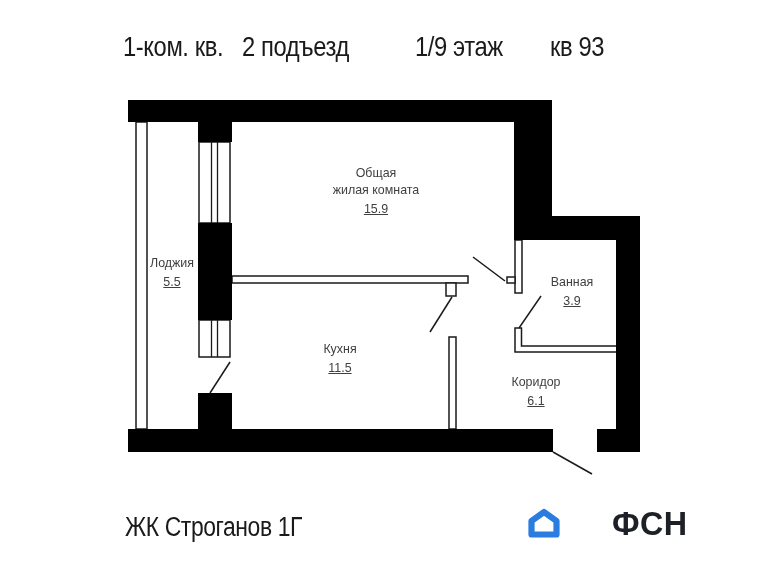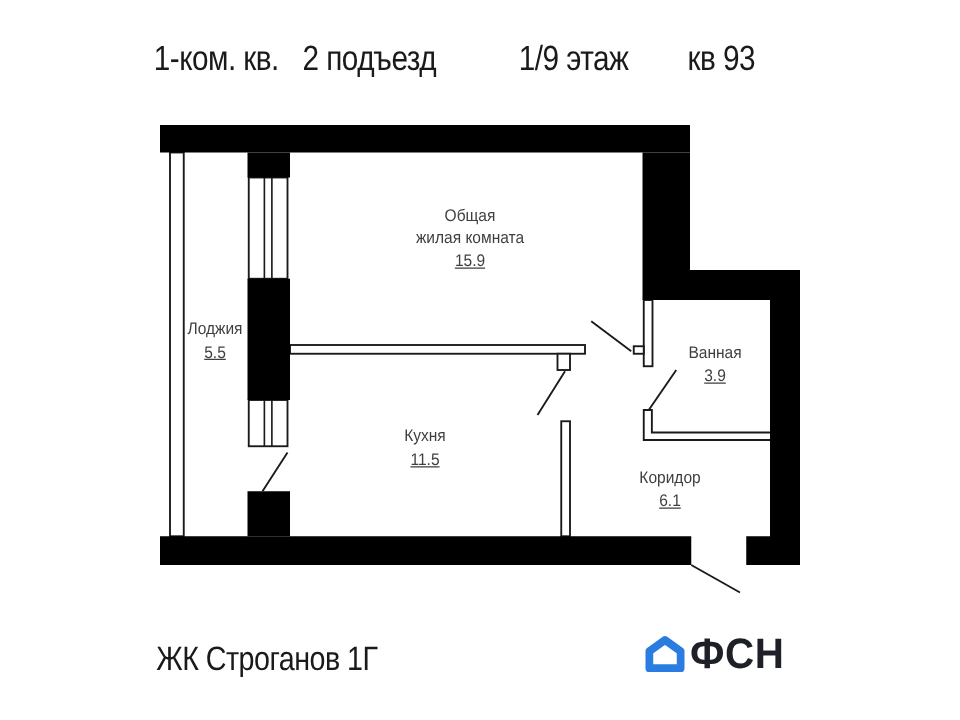--- a/index.html
+++ b/index.html
@@ -30,21 +30,21 @@
     position:absolute;text-align:center;color:var(--c-label);
     font-size:13.5px;line-height:17px;white-space:nowrap;
     transform:translateX(-50%) scaleX(0.92);transform-origin:center;
   }
   .room-area{display:inline-block;text-decoration:underline;margin-top:2px;}
   .footer-title{
     position:absolute;left:125px;top:512px;font-size:27px;font-weight:400;
     color:var(--c-line);letter-spacing:-0.5px;white-space:nowrap;
     transform:scaleX(0.85);transform-origin:0 50%;
   }
-  .logo{position:absolute;left:516px;top:507px;display:flex;}
+  .logo{position:absolute;left:528px;top:507px;display:flex;gap:48px;}
   .logo-house{width:32px;height:32px;display:block;}
   .logo-text{
     font-size:34px;font-weight:700;color:var(--c-brand_text);
     letter-spacing:0.5px;margin-left:4px;line-height:32px;
     transform:scaleX(0.95);transform-origin:0 50%;
   }
 </style>
 </head>
 <body>
 

